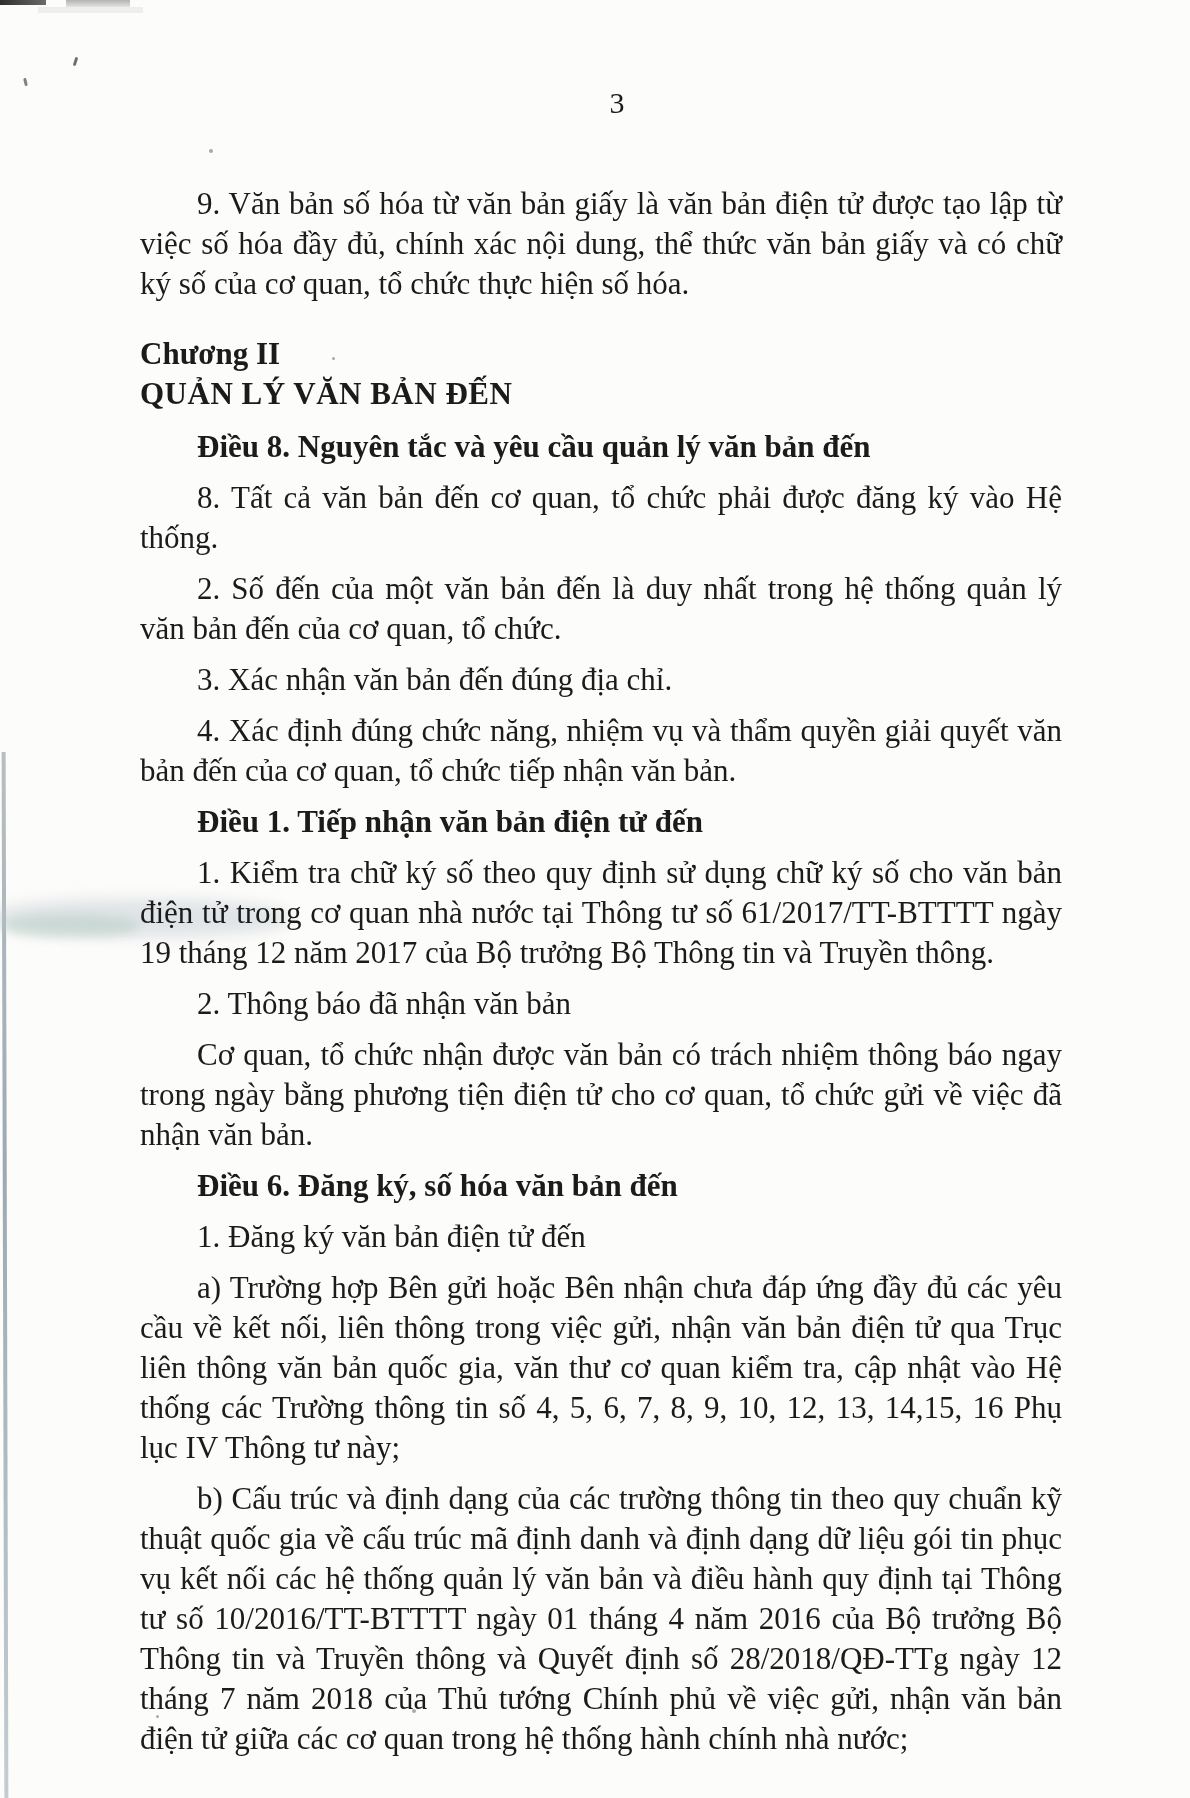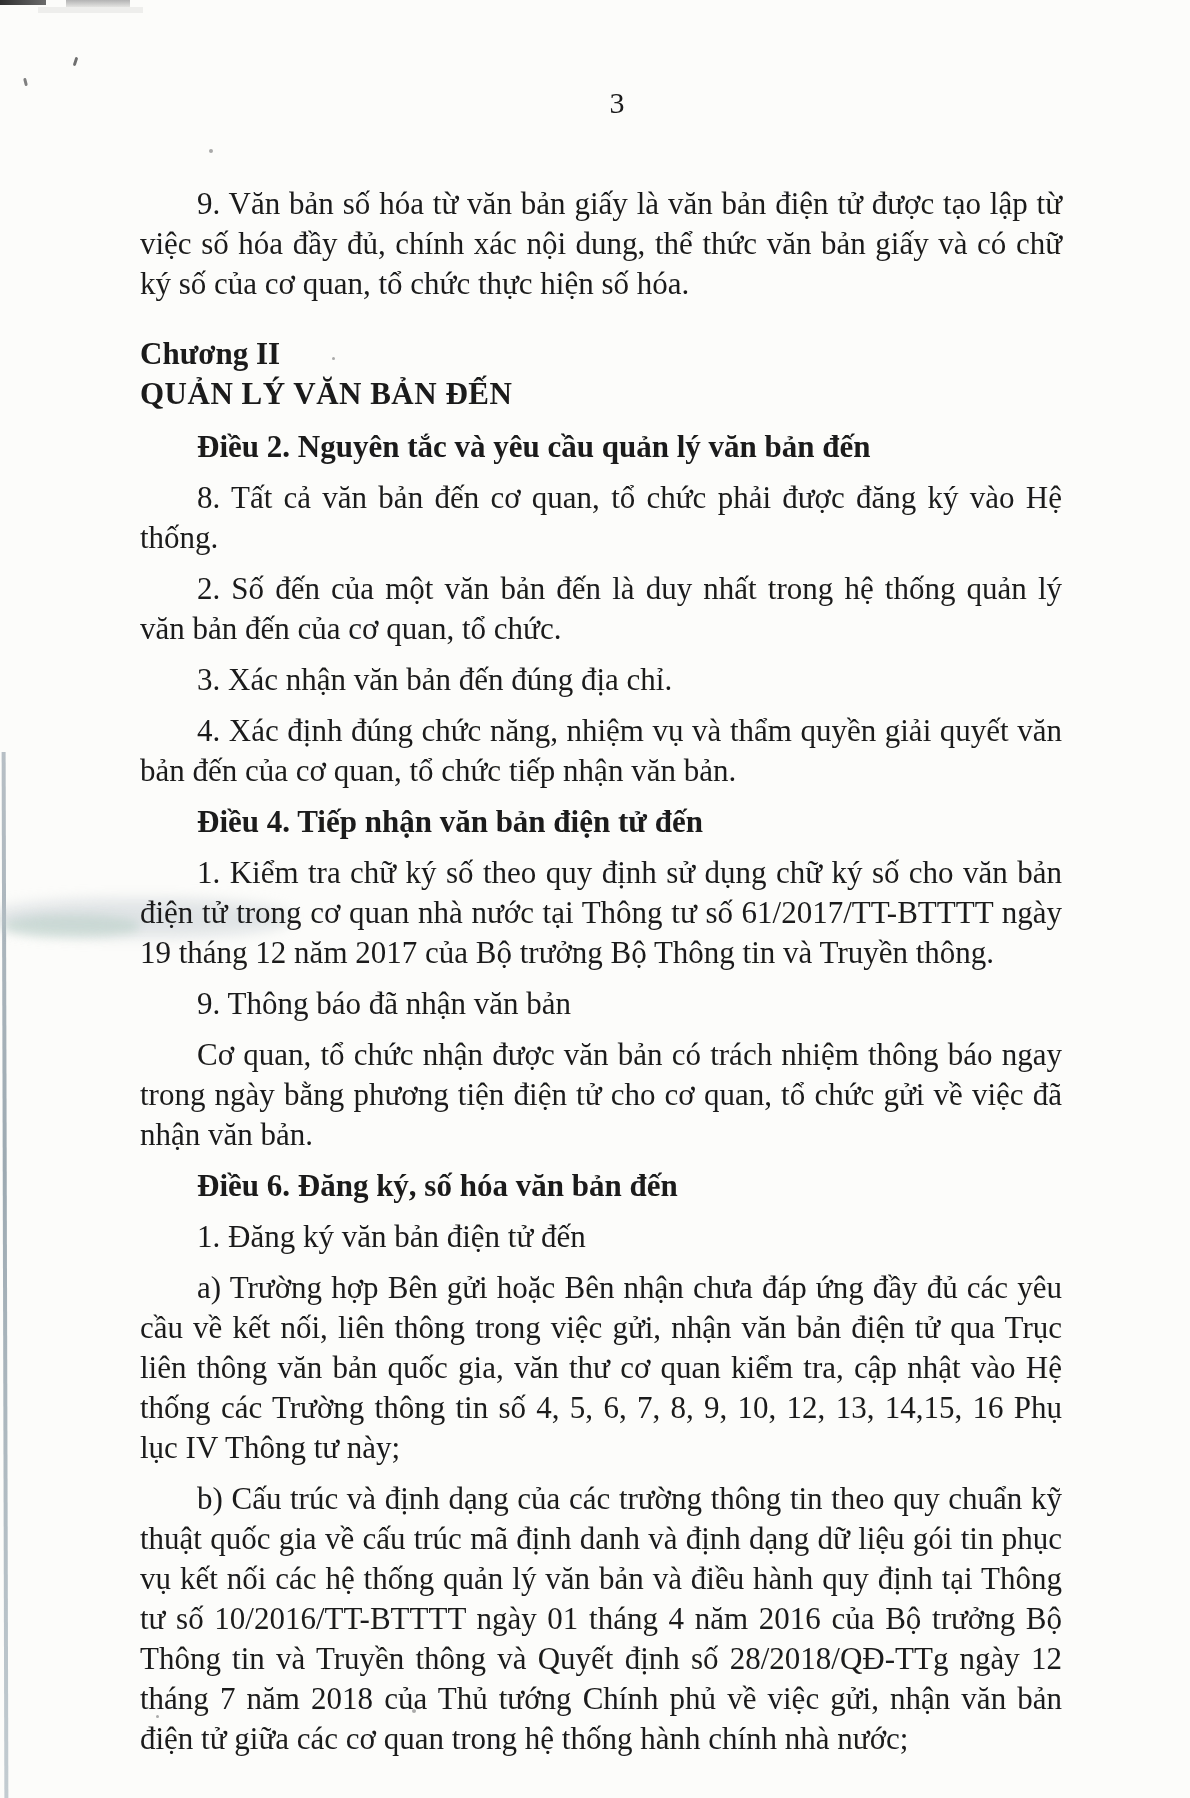--- a/index.html
+++ b/index.html
@@ -104,28 +104,28 @@
   <div class="art speck speck-b"></div>
   <div class="art speck speck-c"></div>
   <div class="art speck speck-d"></div>
 
   <div class="page-number">3</div>
 
   <main class="content" id="content">
       <p class="para">9. Văn bản số hóa từ văn bản giấy là văn bản điện tử được tạo lập từ việc số hóa đầy đủ, chính xác nội dung, thể thức văn bản giấy và có chữ ký số của cơ quan, tổ chức thực hiện số hóa.</p>
       <p class="chapter-label">Chương II</p>
       <p class="chapter-title">QUẢN LÝ VĂN BẢN ĐẾN</p>
-      <p class="article">Điều 2. Nguyên tắc và yêu cầu quản lý văn bản đến</p>
+      <p class="article">Điều 8. Nguyên tắc và yêu cầu quản lý văn bản đến</p>
       <p class="para">8. Tất cả văn bản đến cơ quan, tổ chức phải được đăng ký vào Hệ thống.</p>
       <p class="para">2. Số đến của một văn bản đến là duy nhất trong hệ thống quản lý văn bản đến của cơ quan, tổ chức.</p>
       <p class="para">3. Xác nhận văn bản đến đúng địa chỉ.</p>
       <p class="para">4. Xác định đúng chức năng, nhiệm vụ và thẩm quyền giải quyết văn bản đến của cơ quan, tổ chức tiếp nhận văn bản.</p>
-      <p class="article">Điều 4. Tiếp nhận văn bản điện tử đến</p>
+      <p class="article">Điều 1. Tiếp nhận văn bản điện tử đến</p>
       <p class="para">1. Kiểm tra chữ ký số theo quy định sử dụng chữ ký số cho văn bản điện tử trong cơ quan nhà nước tại Thông tư số 61/2017/TT-BTTTT ngày 19 tháng 12 năm 2017 của Bộ trưởng Bộ Thông tin và Truyền thông.</p>
-      <p class="para">9. Thông báo đã nhận văn bản</p>
+      <p class="para">2. Thông báo đã nhận văn bản</p>
       <p class="para">Cơ quan, tổ chức nhận được văn bản có trách nhiệm thông báo ngay trong ngày bằng phương tiện điện tử cho cơ quan, tổ chức gửi về việc đã nhận văn bản.</p>
       <p class="article">Điều 6. Đăng ký, số hóa văn bản đến</p>
       <p class="para">1. Đăng ký văn bản điện tử đến</p>
       <p class="para">a) Trường hợp Bên gửi hoặc Bên nhận chưa đáp ứng đầy đủ các yêu cầu về kết nối, liên thông trong việc gửi, nhận văn bản điện tử qua Trục liên thông văn bản quốc gia, văn thư cơ quan kiểm tra, cập nhật vào Hệ thống các Trường thông tin số 4, 5, 6, 7, 8, 9, 10, 12, 13, 14,15, 16 Phụ lục IV Thông tư này;</p>
       <p class="para">b) Cấu trúc và định dạng của các trường thông tin theo quy chuẩn kỹ thuật quốc gia về cấu trúc mã định danh và định dạng dữ liệu gói tin phục vụ kết nối các hệ thống quản lý văn bản và điều hành quy định tại Thông tư số 10/2016/TT-BTTTT ngày 01 tháng 4 năm 2016 của Bộ trưởng Bộ Thông tin và Truyền thông và Quyết định số 28/2018/QĐ-TTg ngày 12 tháng 7 năm 2018 của Thủ tướng Chính phủ về việc gửi, nhận văn bản điện tử giữa các cơ quan trong hệ thống hành chính nhà nước;</p>
     </main>
 
 </div>
 
 </body></html>

